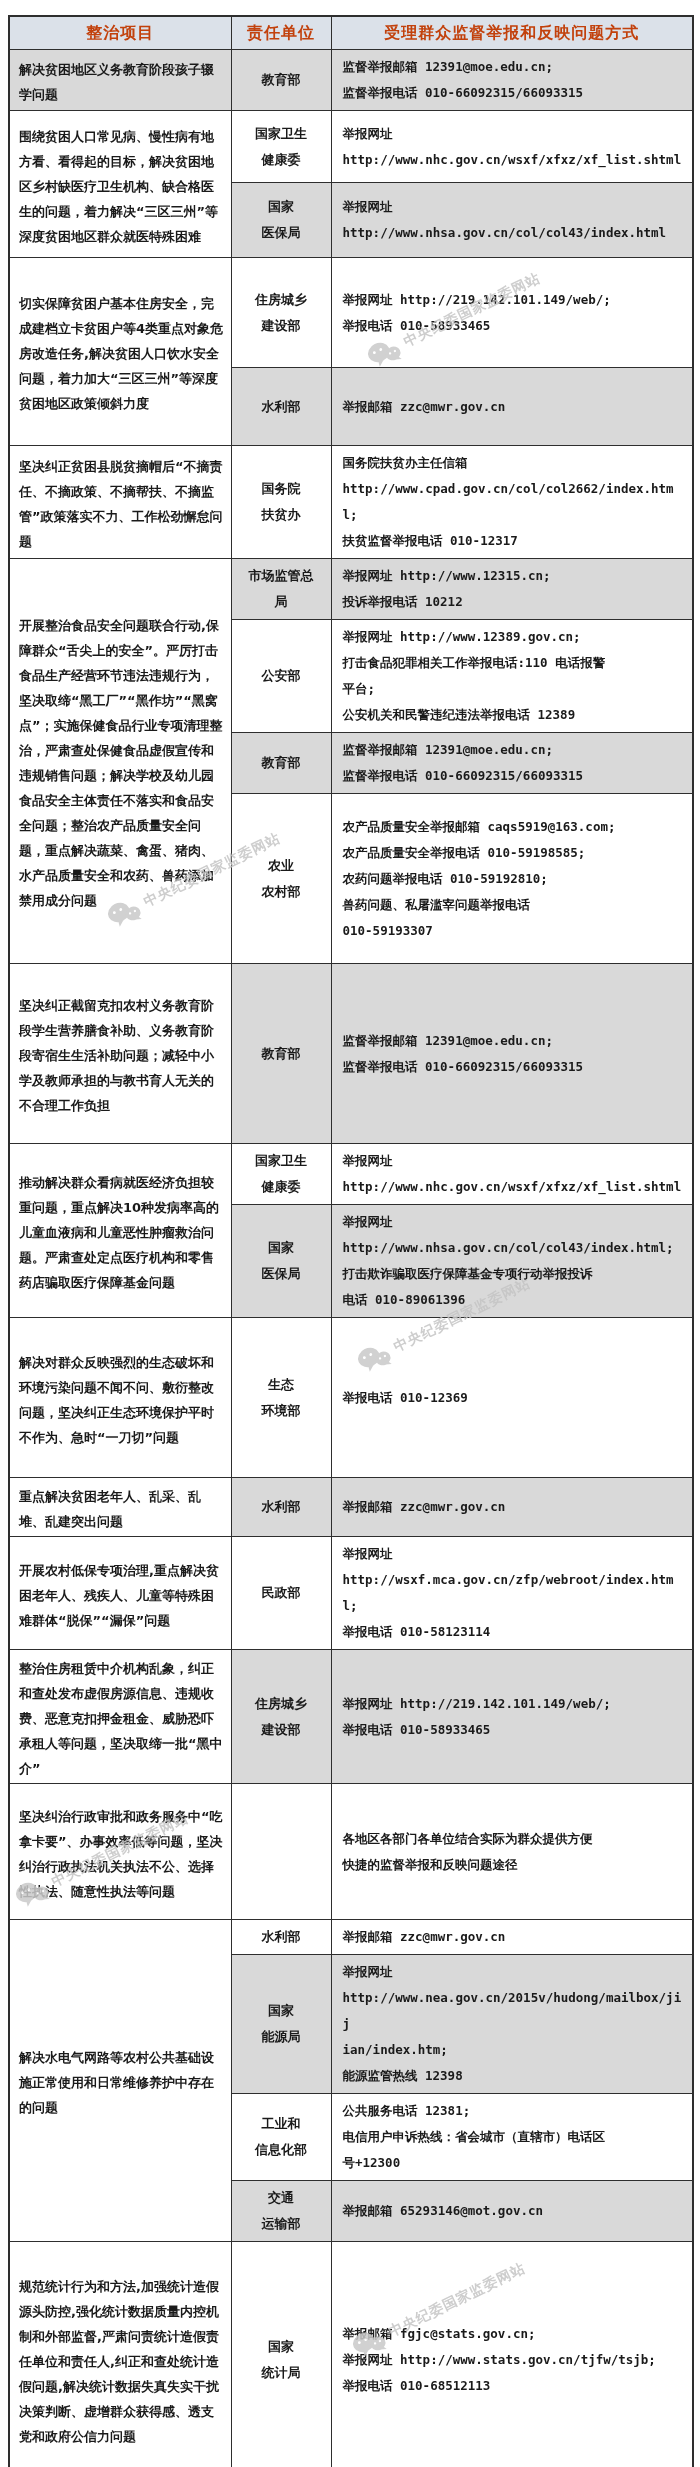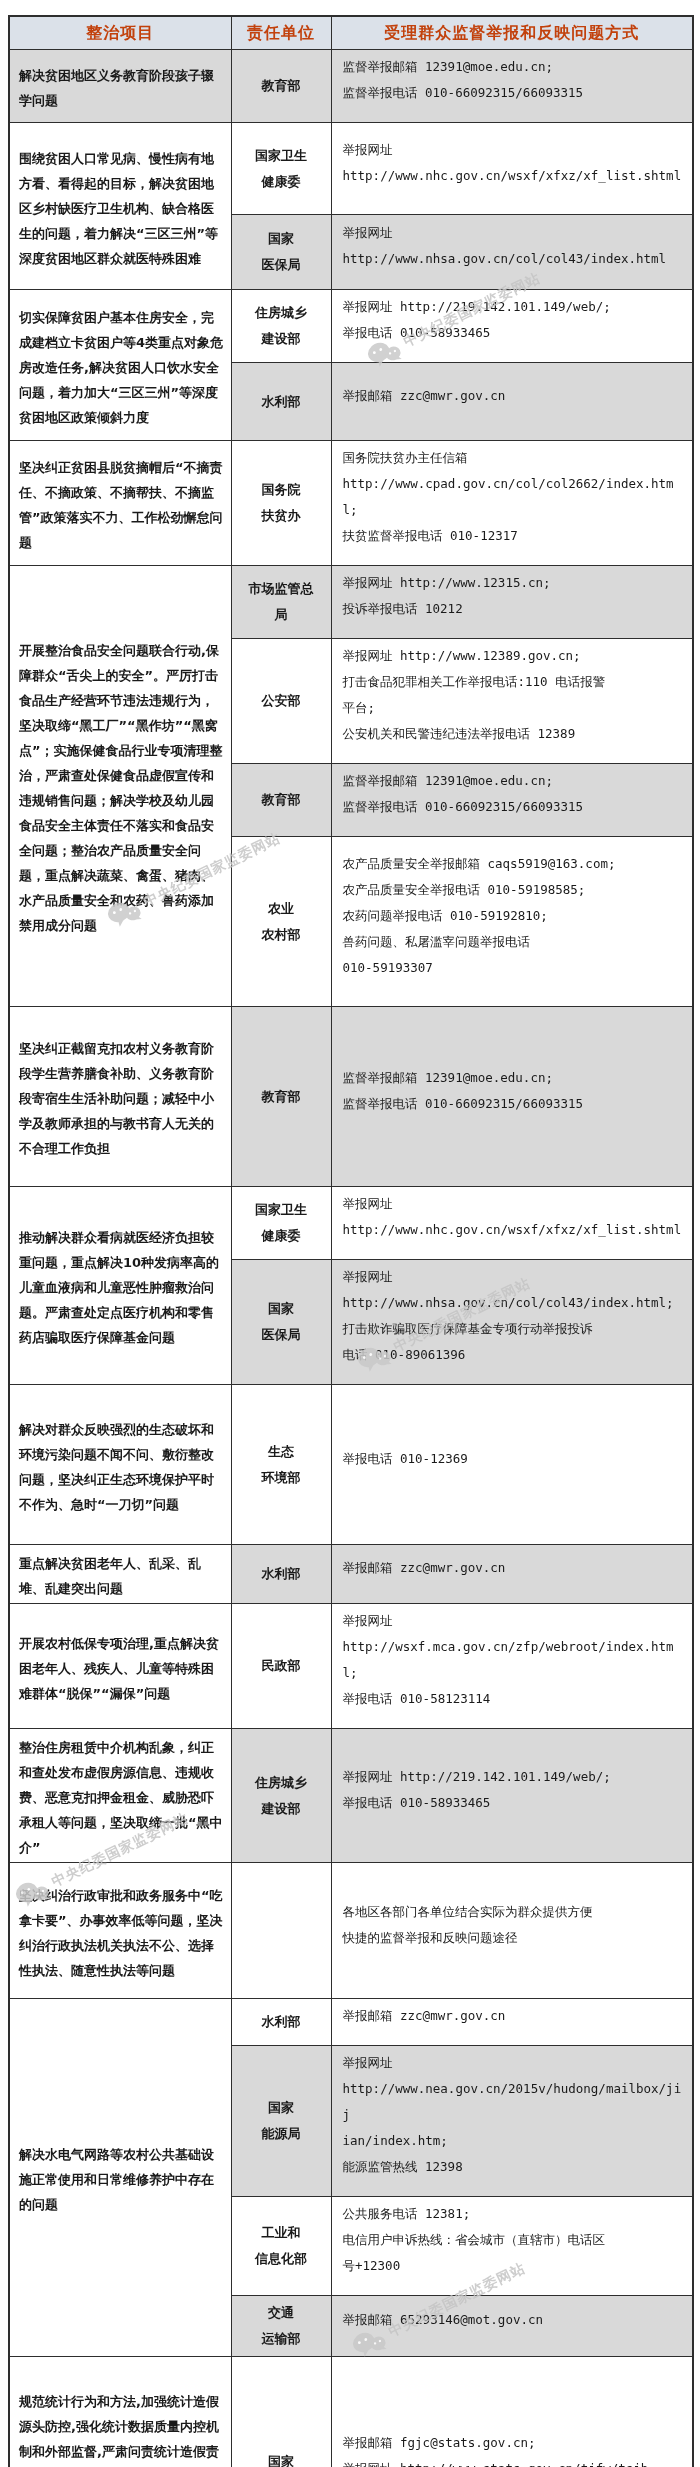--- a/index.html
+++ b/index.html
@@ -19,21 +19,21 @@
   }
   td.project{
     padding:6px 6px 2px 9px;font-size:13px;line-height:25px;
     font-weight:bold;text-align:left;white-space:pre-line;word-break:break-all;
   }
   td.unit{
     text-align:center;font-size:13px;line-height:26px;font-weight:bold;
     white-space:pre-line;padding:4px;
   }
   td.method{
-    padding:4px 4px 16px 11px;font-size:12.5px;line-height:26px;font-weight:normal;
+    padding:4px 4px 4px 11px;font-size:12.5px;line-height:26px;font-weight:bold;
     text-align:left;white-space:pre-line;word-break:break-all;
     font-family:"DejaVu Sans Mono","DejaVu Sans",sans-serif;
   }
   .gray{background:#d9d9d9;}
   tr.final td{border-top:5px double #2e2e2e;}
   
   .wm{
     position:absolute;display:flex;align-items:center;gap:7px;
     color:#c5c5c5;font-size:14px;font-weight:bold;letter-spacing:1px;
     transform:rotate(-26deg);white-space:nowrap;pointer-events:none;z-index:5;
@@ -58,35 +58,35 @@
     <th>受理群众监督举报和反映问题方式</th>
   </tr>
 
   <tr style="height:52px">
     <td class="project gray">解决贫困地区义务教育阶段孩子辍学问题</td>
     <td class="unit gray">教育部</td>
     <td class="method gray">监督举报邮箱 12391@moe.edu.cn;
 监督举报电话 010-66092315/66093315</td>
   </tr>
 
-  <tr style="height:92px">
+  <tr style="height:72px">
     <td class="project" rowspan="2">围绕贫困人口常见病、慢性病有地方看、看得起的目标，解决贫困地区乡村缺医疗卫生机构、缺合格医生的问题，着力解决“三区三州”等深度贫困地区群众就医特殊困难</td>
     <td class="unit">国家卫生
 健康委</td>
     <td class="method">举报网址
 http://www.nhc.gov.cn/wsxf/xfxz/xf_list.shtml</td>
   </tr>
   <tr style="height:75px">
     <td class="unit gray">国家
 医保局</td>
     <td class="method gray">举报网址
 http://www.nhsa.gov.cn/col/col43/index.html</td>
   </tr>
 
-  <tr style="height:67px">
+  <tr style="height:110px">
     <td class="project" rowspan="2">切实保障贫困户基本住房安全，完成建档立卡贫困户等4类重点对象危房改造任务,解决贫困人口饮水安全问题，着力加大“三区三州”等深度贫困地区政策倾斜力度</td>
     <td class="unit">住房城乡
 建设部</td>
     <td class="method">举报网址 http://219.142.101.149/web/;
 举报电话 010-58933465</td>
   </tr>
   <tr style="height:78px">
     <td class="unit gray">水利部</td>
     <td class="method gray">举报邮箱 zzc@mwr.gov.cn</td>
   </tr>

